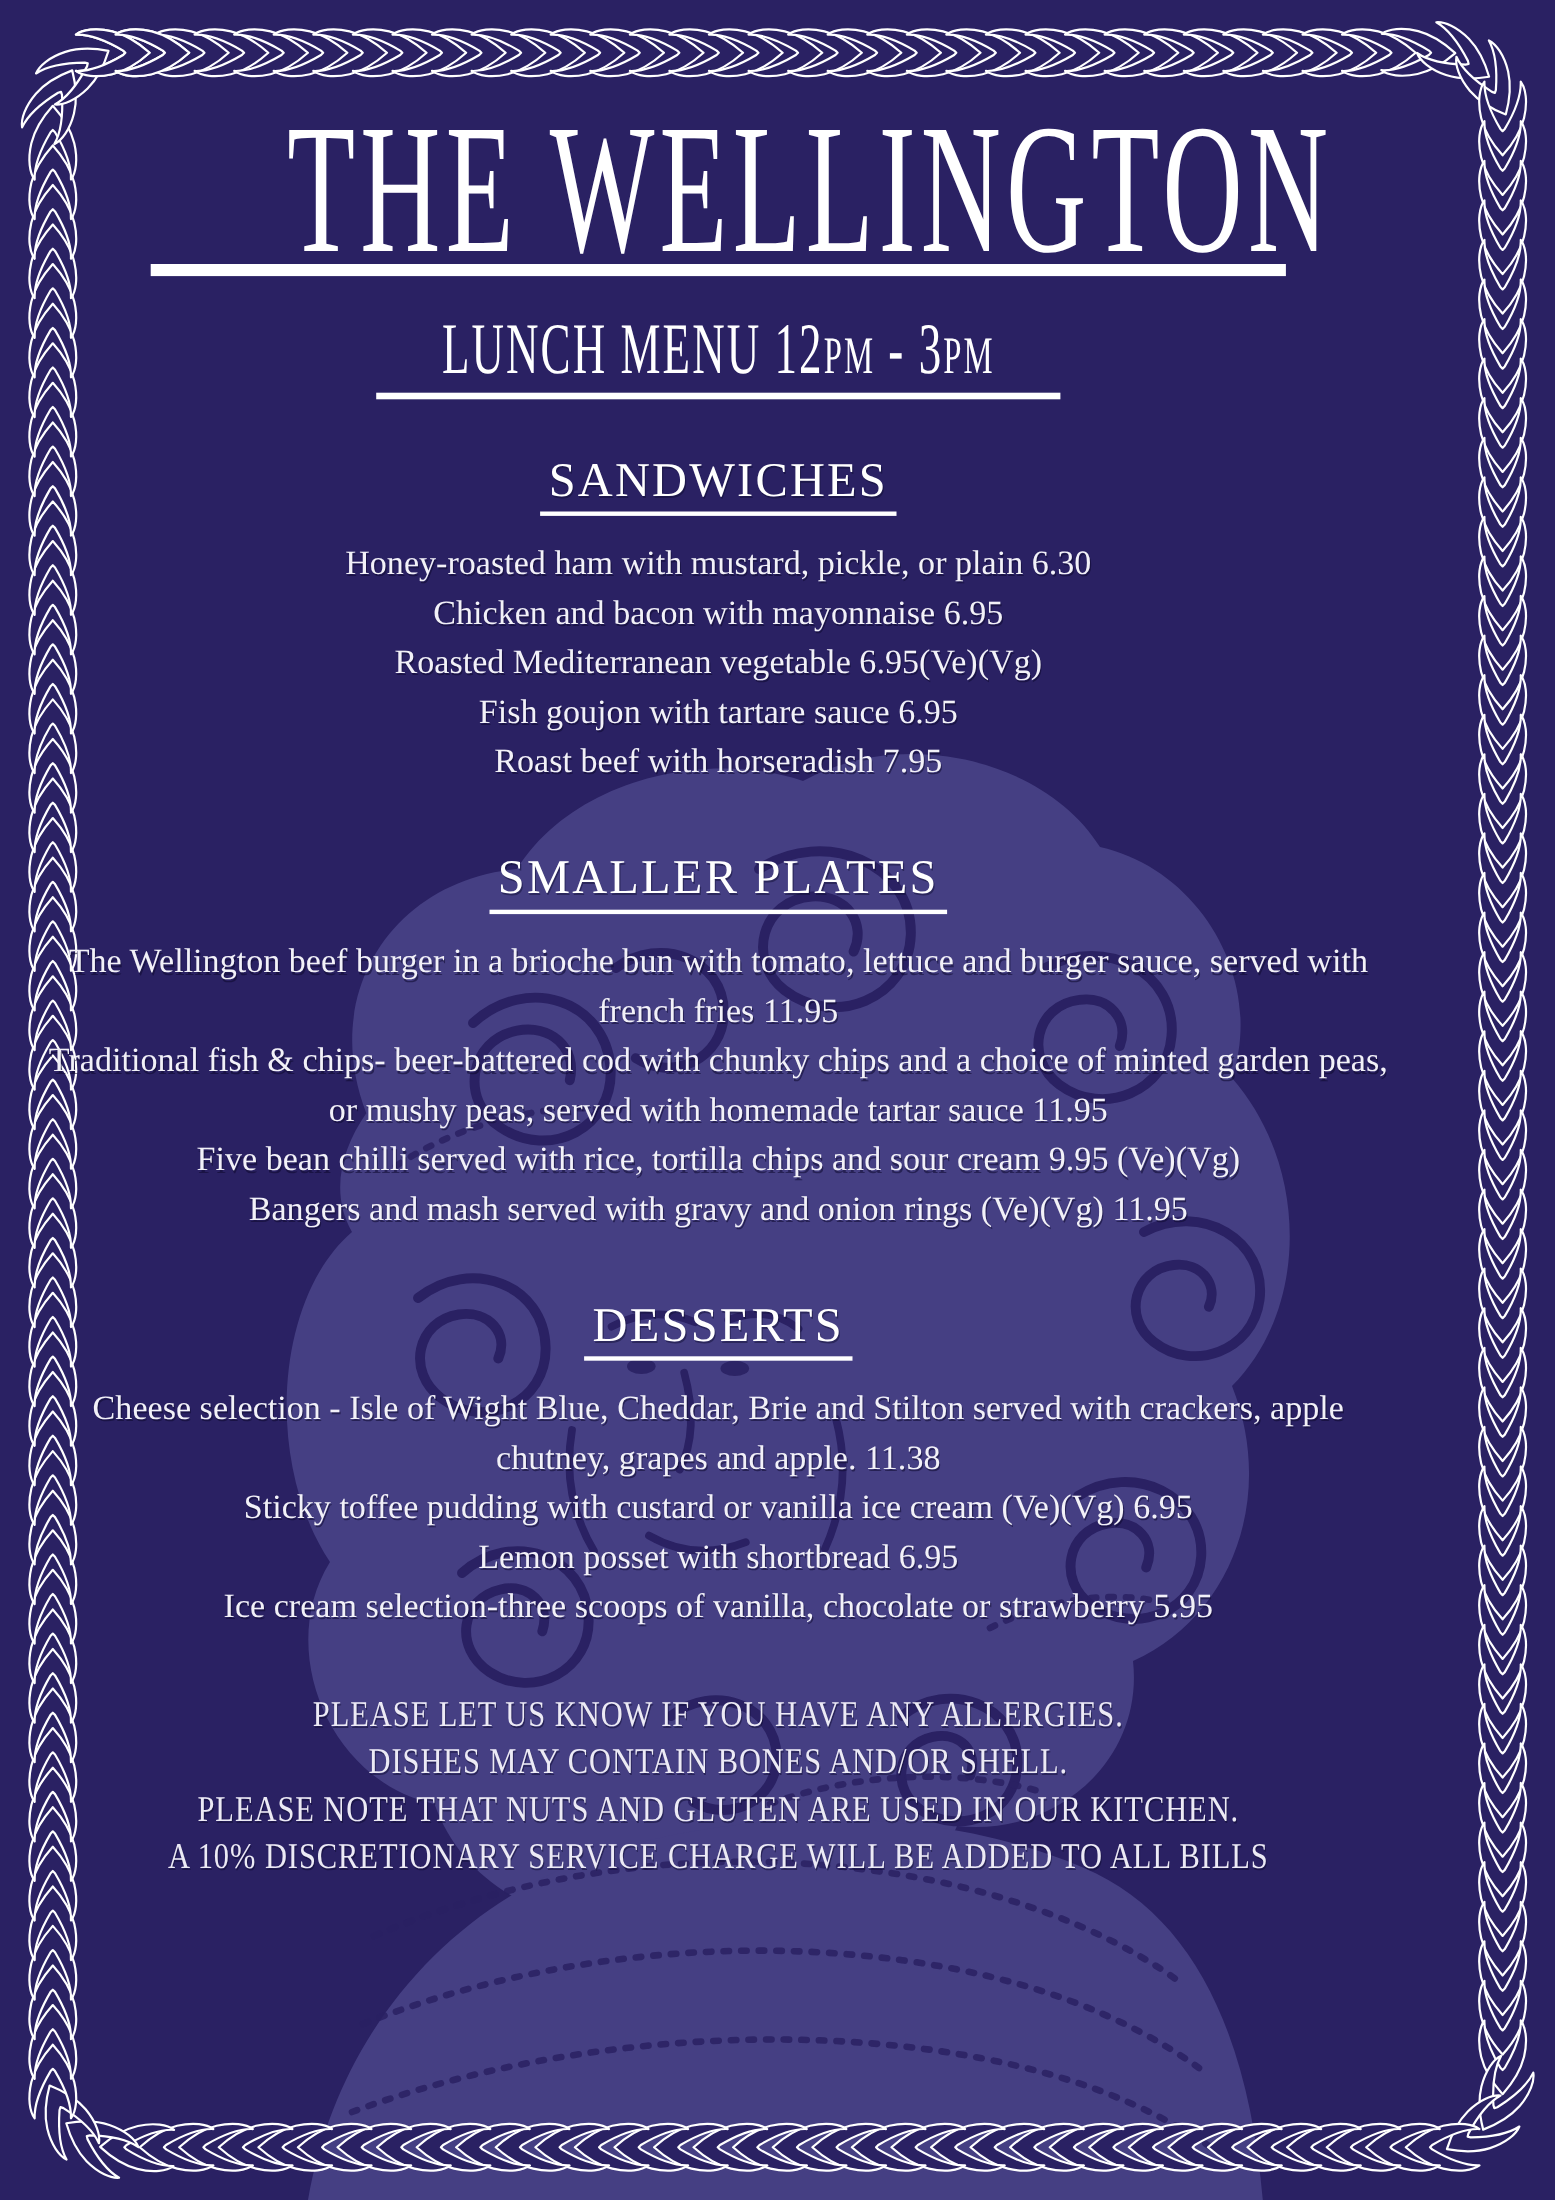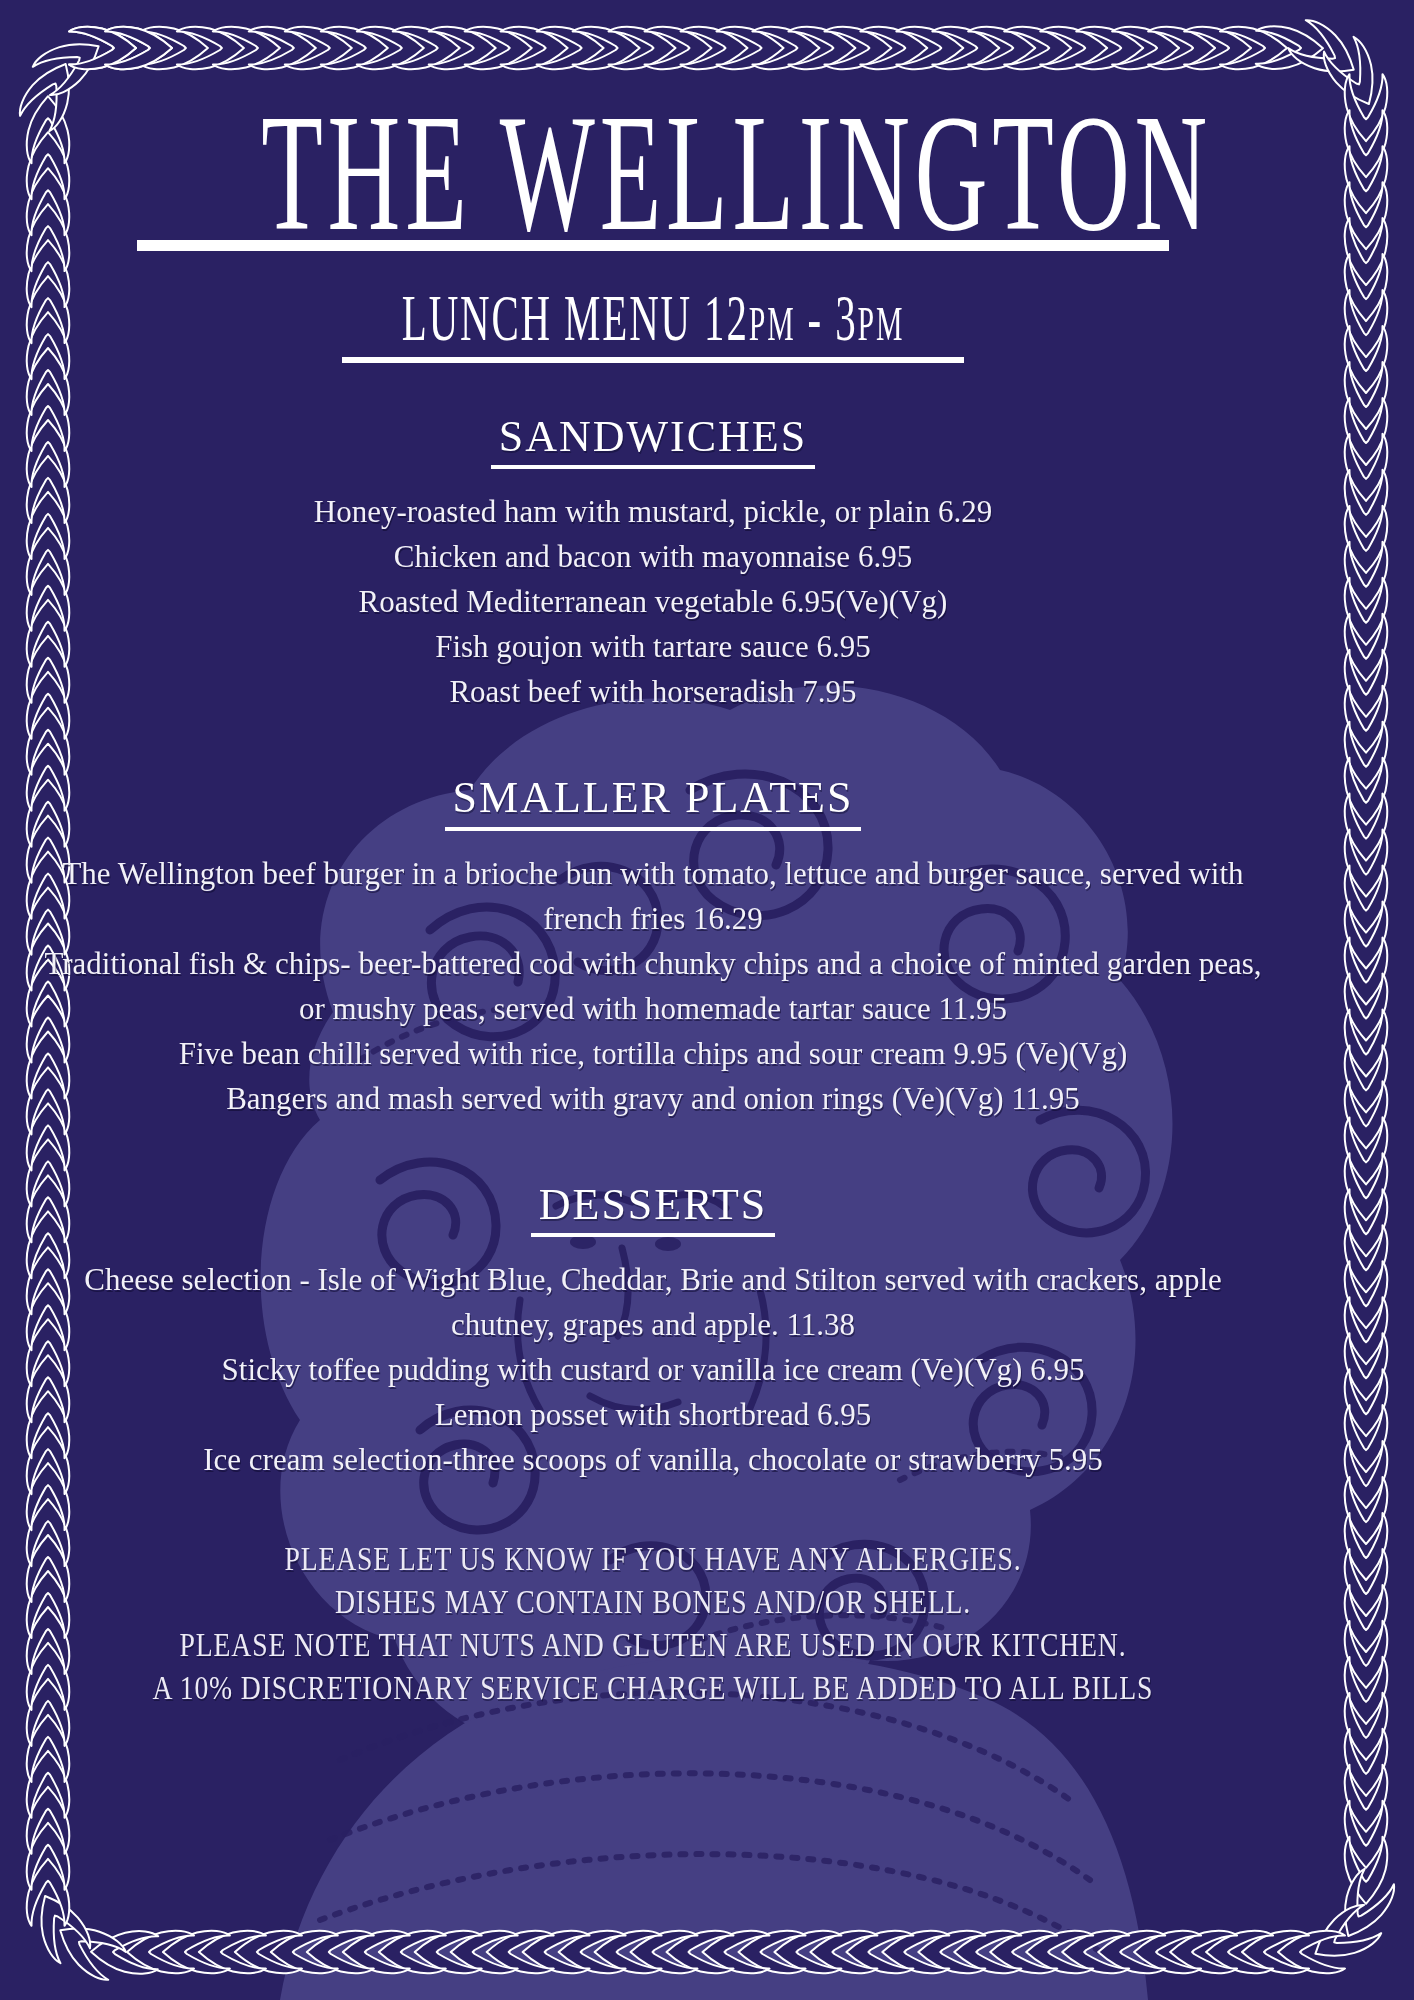--- a/index.html
+++ b/index.html
@@ -280,32 +280,32 @@
 
   <h1 class="title">THE WELLINGTON</h1>
   <div class="title-rule"></div>
 
   <div class="subtitle"><span>LUNCH MENU 12</span><span class="sm">PM</span><span> - 3</span><span class="sm">PM</span></div>
   <div class="subtitle-rule"></div>
 
   <div class="section first">
     <h2 class="section-heading">SANDWICHES</h2>
     <div class="dishes">
-      <p class="dish">Honey-roasted ham with mustard, pickle, or plain 6.29</p>
+      <p class="dish">Honey-roasted ham with mustard, pickle, or plain 6.30</p>
       <p class="dish">Chicken and bacon with mayonnaise 6.95</p>
       <p class="dish">Roasted Mediterranean vegetable 6.95(Ve)(Vg)</p>
       <p class="dish">Fish goujon with tartare sauce  6.95</p>
       <p class="dish">Roast beef with horseradish 7.95</p>
     </div>
   </div>
 
   <div class="section">
     <h2 class="section-heading">SMALLER PLATES</h2>
     <div class="dishes">
-      <p class="dish">The Wellington beef burger in a brioche bun with tomato, lettuce and burger sauce, served with french fries 16.29</p>
+      <p class="dish">The Wellington beef burger in a brioche bun with tomato, lettuce and burger sauce, served with french fries 11.95</p>
       <p class="dish">Traditional fish &amp; chips- beer-battered cod with chunky chips and a choice of minted garden peas, or mushy peas, served with homemade tartar sauce 11.95</p>
       <p class="dish">Five bean chilli served with rice, tortilla chips and sour cream 9.95 (Ve)(Vg)</p>
       <p class="dish">Bangers and mash served with gravy and onion rings (Ve)(Vg) 11.95</p>
     </div>
   </div>
 
   <div class="section">
     <h2 class="section-heading">DESSERTS</h2>
     <div class="dishes">
       <p class="dish">Cheese selection - Isle of Wight Blue, Cheddar, Brie and Stilton served with crackers, apple chutney, grapes and apple. 11.38</p>

